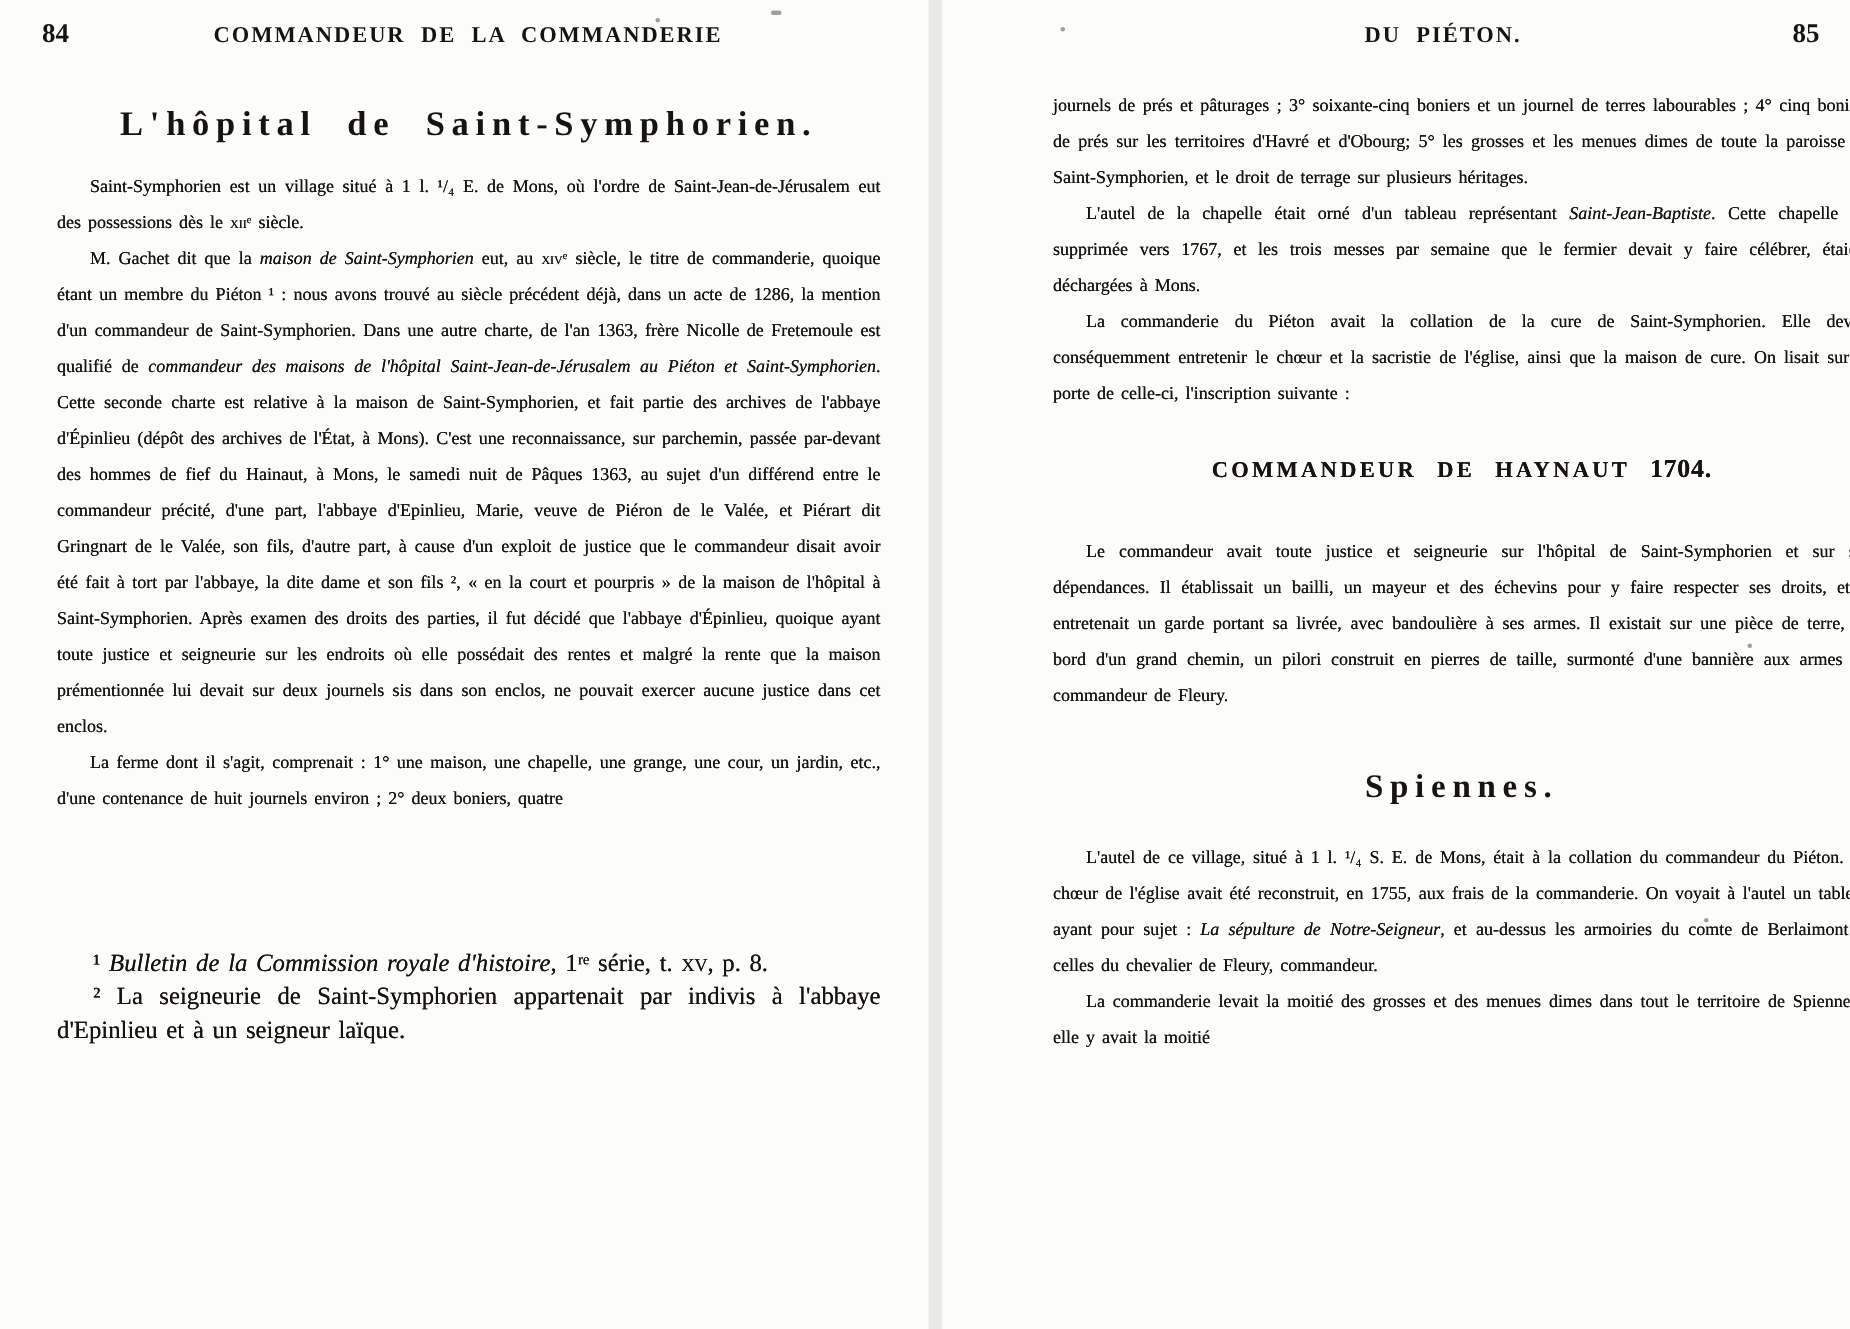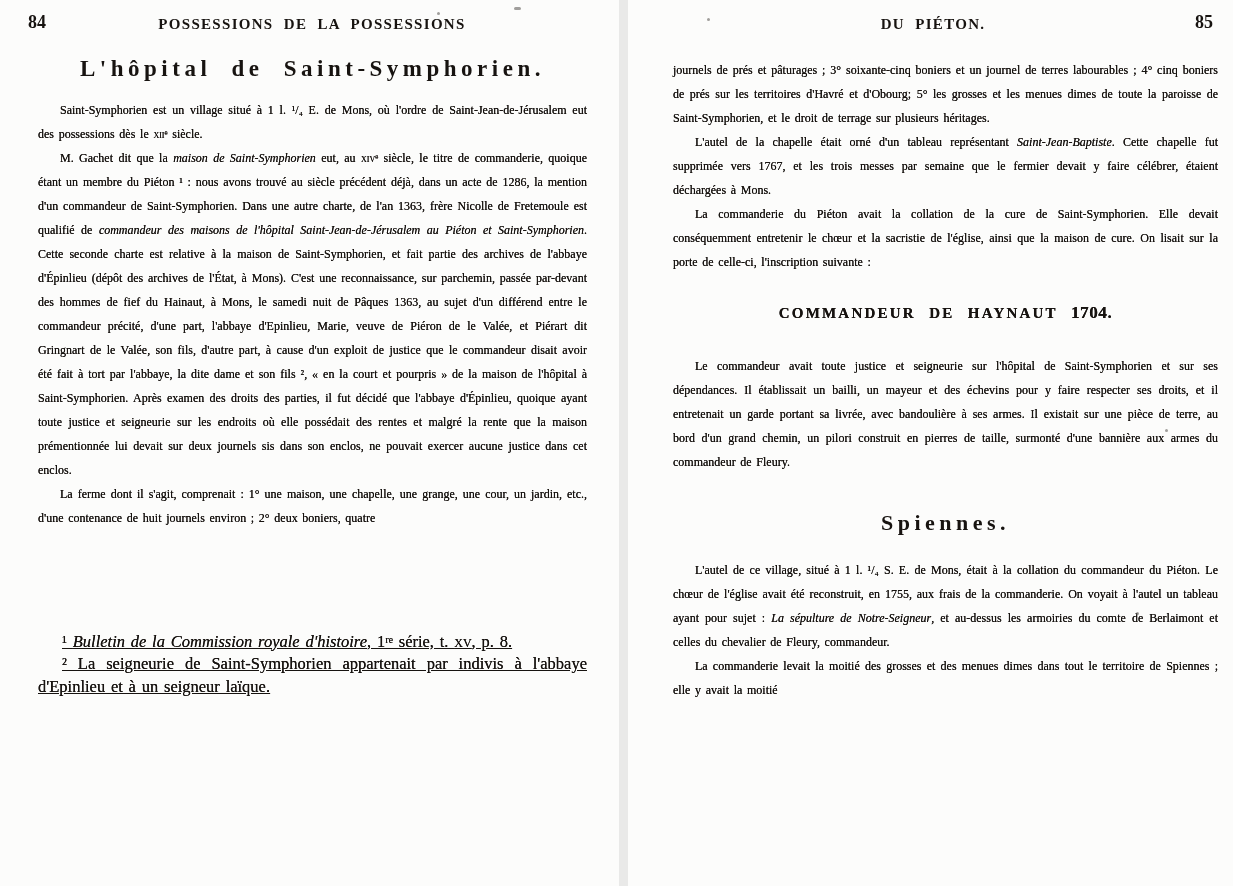--- a/index.html
+++ b/index.html
@@ -10,21 +10,21 @@
     color: #171310;
     font-family: "Liberation Serif", serif;
     position: relative;
     overflow: hidden;
   }
 
   .page {
     position: absolute; top: 0; height: 720px;
   }
   .page-left  { left: 0; width: 619px; }
-  .page-right { left: 628px; width: 605px; }
+  .page-right { left: 628px; width: 605px; padding-left: 29px; }
 
   .gutter-divider {
     position: absolute; top: 0; left: 619px;
     width: 9px; height: 886px;
     background: #e9e9e8;
   }
 
   
   .running-head { position: relative; height: 42px; }
   .page-number {
@@ -41,21 +41,21 @@
   }
   .page-left .running-title  { left: 38px; width: 548px; }
   .page-right .running-title { left: 35px; width: 540px; }
 
   
   .section-title {
     text-align: center;
     font-size: 23px;
     letter-spacing: 4.5px;
     word-spacing: 10px;
-    margin: 14px 0 16px 0;
+    margin: 28px 0 16px 0;
   }
   .section-title.spiennes {
     font-size: 22px;
     margin: 36px 0 22px 0;
   }
 
   
   .text-block { margin-left: 38px; width: 549px; }
   .page-right .text-block { margin-left: 45px; width: 545px; }
 
@@ -69,21 +69,21 @@
     text-shadow: 0 0 0.4px currentColor;
   }
   p.body-para.no-indent { text-indent: 0; }
 
   .seg-italic { font-style: italic; }
   .seg-sc { font-variant: small-caps; }
   .seg-num { font-size: 1.15em; letter-spacing: 0.5px; text-align: right; }
 
   
   .footnotes {
-    position: absolute; left: 38px; bottom: 22px; width: 549px; text-decoration: underline;
+    position: absolute; left: 38px; bottom: 22px; width: 549px;
   }
   .footnotes p {
     margin: 0;
     font-size: 16.5px;
     line-height: 22.5px;
     text-align: justify;
     text-indent: 24px;
     word-spacing: 0.1em;
     text-shadow: 0 0 0.3px currentColor;
   }
@@ -112,21 +112,21 @@
   .speck-3 { left: 707px; top: 18px; width: 3px; height: 3px; }
   .speck-4 { left: 1136px; top: 612px; width: 3px; height: 3px; }
   .speck-5 { left: 1165px; top: 429px; width: 3px; height: 3px; }
 </style>
 </head>
 <body>
 
 <div class="page page-left">
   <div class="running-head">
     <span class="page-number">84</span>
-    <span class="running-title">POSSESSIONS DE LA POSSESSIONS</span>
+    <span class="running-title">COMMANDEUR DE LA COMMANDERIE</span>
   </div>
   <div class="text-block">
     <h1 class="section-title">L'hôpital de Saint-Symphorien.</h1>
     <p class="body-para"><span>Saint-Symphorien est un village situé à 1 l. ¹/₄ E. de Mons, où l'ordre de Saint-Jean-de-Jérusalem eut des possessions dès le </span><span class="seg-sc">xiiᵉ</span><span> siècle.</span></p>
     <p class="body-para"><span>M. Gachet dit que la </span><span class="seg-italic">maison de Saint-Symphorien</span><span> eut, au </span><span class="seg-sc">xivᵉ</span><span> siècle, le titre de commanderie, quoique étant un membre du Piéton ¹ : nous avons trouvé au siècle précédent déjà, dans un acte de 1286, la mention d'un commandeur de Saint-Symphorien. Dans une autre charte, de l'an 1363, frère Nicolle de Fretemoule est qualifié de </span><span class="seg-italic">commandeur des maisons de l'hôpital Saint-Jean-de-Jérusalem au Piéton et Saint-Symphorien</span><span>. Cette seconde charte est relative à la maison de Saint-Symphorien, et fait partie des archives de l'abbaye d'Épinlieu (dépôt des archives de l'État, à Mons). C'est une reconnaissance, sur parchemin, passée par-devant des hommes de fief du Hainaut, à Mons, le samedi nuit de Pâques 1363, au sujet d'un différend entre le commandeur précité, d'une part, l'abbaye d'Epinlieu, Marie, veuve de Piéron de le Valée, et Piérart dit Gringnart de le Valée, son fils, d'autre part, à cause d'un exploit de justice que le commandeur disait avoir été fait à tort par l'abbaye, la dite dame et son fils ², « en la court et pourpris » de la maison de l'hôpital à Saint-Symphorien. Après examen des droits des parties, il fut décidé que l'abbaye d'Épinlieu, quoique ayant toute justice et seigneurie sur les endroits où elle possédait des rentes et malgré la rente que la maison prémentionnée lui devait sur deux journels sis dans son enclos, ne pouvait exercer aucune justice dans cet enclos.</span></p>
     <p class="body-para"><span>La ferme dont il s'agit, comprenait : 1° une maison, une chapelle, une grange, une cour, un jardin, etc., d'une contenance de huit journels environ ; 2° deux boniers, quatre</span></p>
   </div>
   <div class="footnotes">
     <p><span>¹ </span><span class="seg-italic">Bulletin de la Commission royale d'histoire</span><span>, 1ʳᵉ série, t. </span><span class="seg-sc">xv</span><span>, p. 8.</span></p>
     <p><span>² La seigneurie de Saint-Symphorien appartenait par indivis à l'abbaye d'Epinlieu et à un seigneur laïque.</span></p>

